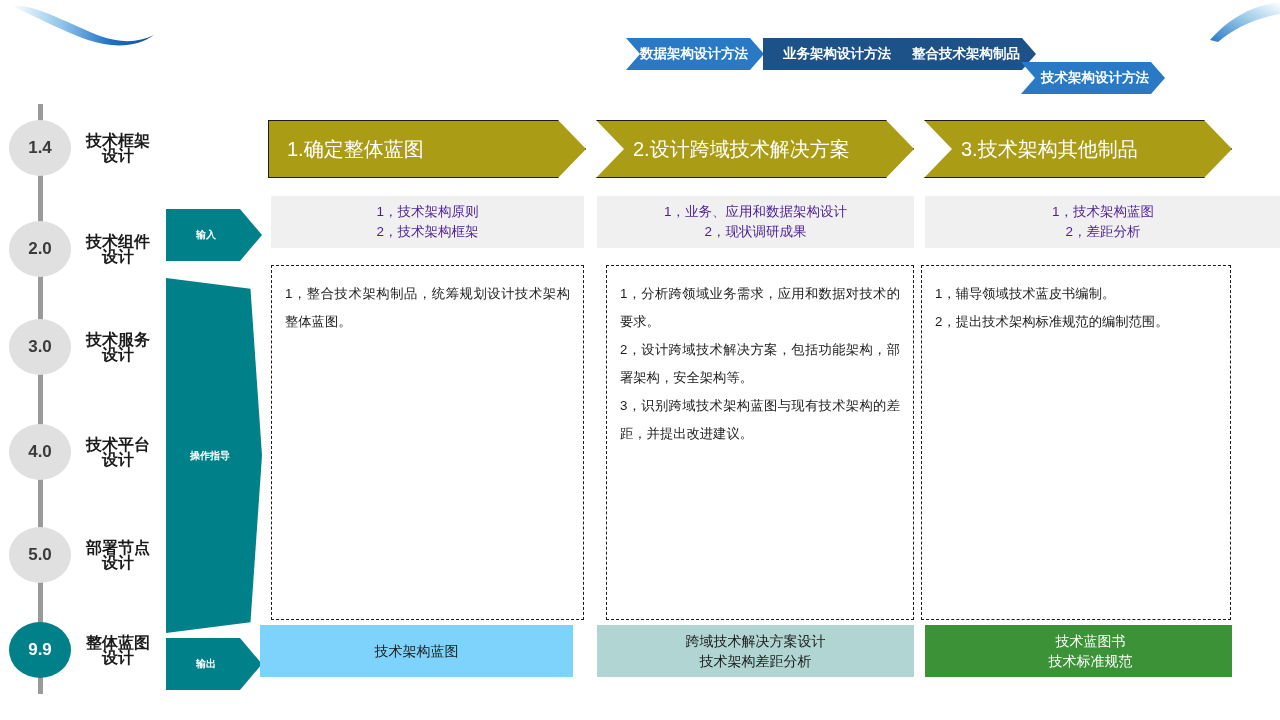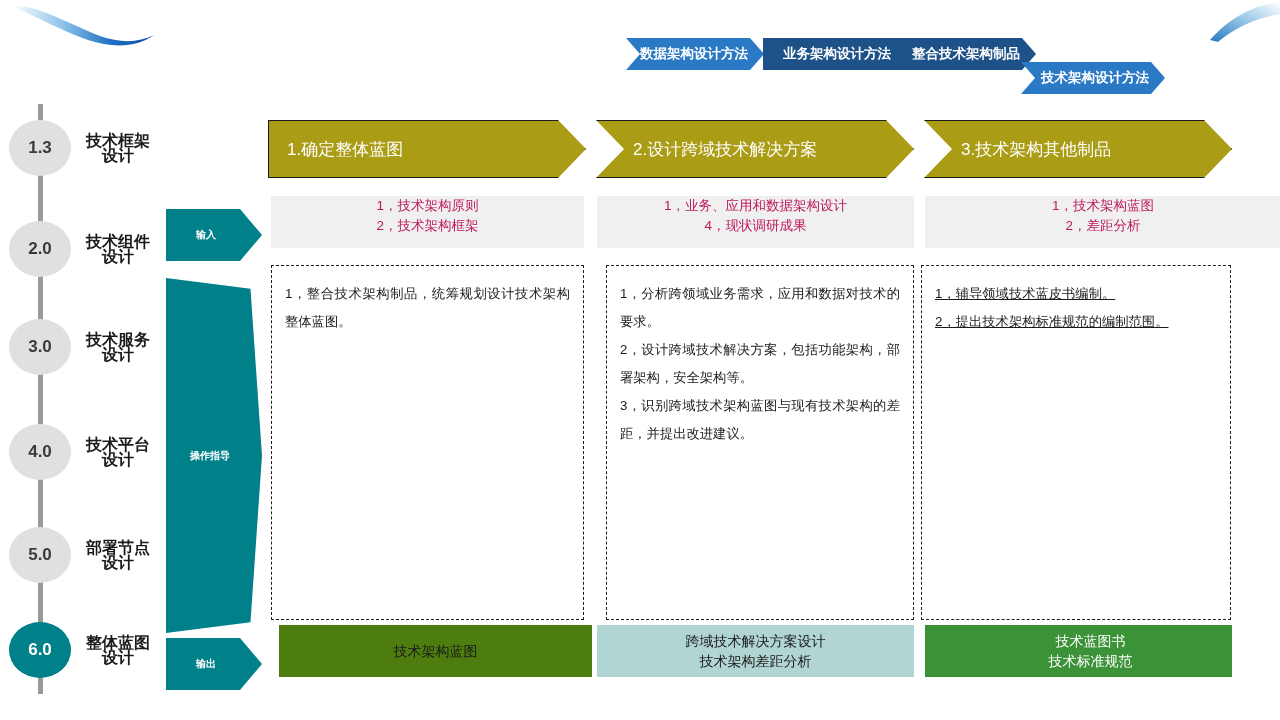--- a/index.html
+++ b/index.html
@@ -58,21 +58,21 @@
     position: absolute; left: 78px; top: 50%; transform: translateY(-50%);
     font-size: 16px; font-weight: bold; color: #1b1b1b; line-height: 15px;
     width: 80px; text-align: center; white-space: pre-line;
   }
 
   
   .phase {
     position: absolute; top: 120px; height: 58px;
     background: #ab9c16; border: 1.5px solid #1c1c1c;
     display: flex; align-items: center;
-    color: #ffffff; font-size: 17px; padding-left: 18px;
+    color: #ffffff; font-size: 20px; padding-left: 18px;
     white-space: nowrap;
   }
   .phase.p1 { left: 268px;  width: 318px; clip-path: polygon(0 0, calc(100% - 28px) 0, 100% 50%, calc(100% - 28px) 100%, 0 100%); }
   .phase.p2 { left: 596px;  width: 318px; clip-path: polygon(0 0, calc(100% - 28px) 0, 100% 50%, calc(100% - 28px) 100%, 0 100%, 28px 50%); padding-left: 36px; }
   .phase.p3 { left: 924px;  width: 308px; clip-path: polygon(0 0, calc(100% - 28px) 0, 100% 50%, calc(100% - 28px) 100%, 0 100%, 28px 50%); padding-left: 36px; }
 
   
   .rowlabel {
     position: absolute; left: 166px;
     display: flex; align-items: center; justify-content: center;
@@ -84,22 +84,22 @@
     clip-path: polygon(0 0, calc(100% - 22px) 0, 100% 50%, calc(100% - 22px) 100%, 0 100%); padding-right:16px;}
   .rowlabel.guide  { top: 265px; width: 96px; height: 355px;
     clip-path: polygon(0 0, 88% 3%, 100% 50%, 88% 97%, 0 100%); padding-right:8px;}
   .rowlabel.output { top: 625px; width: 96px; height: 52px;
     clip-path: polygon(0 0, calc(100% - 22px) 0, 100% 50%, calc(100% - 22px) 100%, 0 100%); padding-right:16px;}
 
   
   .inbox {
     position: absolute; top: 196px; height: 52px;
     background: #f0f0f0;
-    display: flex; flex-direction: column; align-items: center; 
-    font-size: 13.5px; color: #be185d; line-height: 20px; white-space: nowrap;
+    display: flex; flex-direction: column; align-items: center; justify-content: center;
+    font-size: 13.5px; color: #4c1d95; line-height: 20px; white-space: nowrap;
   }
   .inbox.b1 { left: 271px; width: 313px; }
   .inbox.b2 { left: 597px; width: 317px; }
   .inbox.b3 { left: 925px; width: 356px; }
 
   
   .guidebox {
     position: absolute; top: 265px; height: 355px;
     border: 1.5px dashed #1b1b1b; background: #ffffff;
     padding: 14px 13px 0 13px;
@@ -109,21 +109,21 @@
   .guidebox.g2 { left: 606px; width: 308px; }
   .guidebox.g3 { left: 921px; width: 310px; }
   .guidebox p { margin: 0; text-align: justify; }
 
   
   .outbox {
     position: absolute; top: 625px; height: 52px;
     display: flex; flex-direction: column; align-items: center; justify-content: center;
     font-size: 14px; line-height: 20px; white-space: nowrap;
   }
-  .outbox.o1 { left: 279px; width: 313px; background:#4d7c0f; color:#1b1b1b; }
+  .outbox.o1 { left: 260px; width: 313px; background:#7dd3fc; color:#1b1b1b; }
   .outbox.o2 { left: 597px; width: 317px; background:#b0d5d3; color:#1b1b1b; }
   .outbox.o3 { left: 925px; width: 307px; background:#3c9237; color:#ffffff;padding-left:24px; }
 </style>
 </head>
 <body>
 
 <div id="stage">
 
   <svg class="swoosh-left" viewBox="0 0 150 46">
     <defs>
@@ -152,21 +152,21 @@
   <div class="breadcrumb">
     <div class="crumb c2">数据架构设计方法</div>
     <div class="crumb c1">业务架构设计方法</div>
     <div class="crumb c3">整合技术架构制品</div>
     <div class="crumb c4">技术架构设计方法</div>
   </div>
 
   <div class="rail"></div>
 
   <div class="step" style="top:120px">
-    <div class="bubble">1.3</div>
+    <div class="bubble">1.4</div>
     <div class="slabel" style="white-space: pre-line;">技术框架
 设计</div>
   </div>
   <div class="step" style="top:221px">
     <div class="bubble">2.0</div>
     <div class="slabel" style="white-space: pre-line;">技术组件
 设计</div>
   </div>
   <div class="step" style="top:319px">
     <div class="bubble">3.0</div>
@@ -177,56 +177,56 @@
     <div class="bubble">4.0</div>
     <div class="slabel" style="white-space: pre-line;">技术平台
 设计</div>
   </div>
   <div class="step" style="top:527px">
     <div class="bubble">5.0</div>
     <div class="slabel" style="white-space: pre-line;">部署节点
 设计</div>
   </div>
   <div class="step active" style="top:622px">
-    <div class="bubble">6.0</div>
+    <div class="bubble">9.9</div>
     <div class="slabel" style="white-space: pre-line;">整体蓝图
 设计</div>
   </div>
 
   <div class="phase p1">1.确定整体蓝图</div>
   <div class="phase p2">2.设计跨域技术解决方案</div>
   <div class="phase p3">3.技术架构其他制品</div>
 
   <div class="rowlabel input">输入</div>
   <div class="rowlabel guide">操作指导</div>
   <div class="rowlabel output">输出</div>
 
   <div class="inbox b1">
     <span>1，技术架构原则</span>
     <span>2，技术架构框架</span>
   </div>
   <div class="inbox b2">
     <span>1，业务、应用和数据架构设计</span>
-    <span>4，现状调研成果</span>
+    <span>2，现状调研成果</span>
   </div>
   <div class="inbox b3">
     <span>1，技术架构蓝图</span>
     <span>2，差距分析</span>
   </div>
 
   <div class="guidebox g1">
     <p style="white-space: pre-line;">1，整合技术架构制品，统筹规划设计技术架构整体蓝图。</p>
   </div>
   <div class="guidebox g2">
     <p style="white-space: pre-line;">1，分析跨领域业务需求，应用和数据对技术的要求。
 2，设计跨域技术解决方案，包括功能架构，部署架构，安全架构等。
 3，识别跨域技术架构蓝图与现有技术架构的差距，并提出改进建议。</p>
   </div>
   <div class="guidebox g3">
-    <p style="white-space: pre-line; text-decoration: underline;">1，辅导领域技术蓝皮书编制。
+    <p style="white-space: pre-line;">1，辅导领域技术蓝皮书编制。
 2，提出技术架构标准规范的编制范围。</p>
   </div>
 
   <div class="outbox o1">
     <span>技术架构蓝图</span>
     <span></span>
   </div>
   <div class="outbox o2">
     <span>跨域技术解决方案设计</span>
     <span>技术架构差距分析</span>

